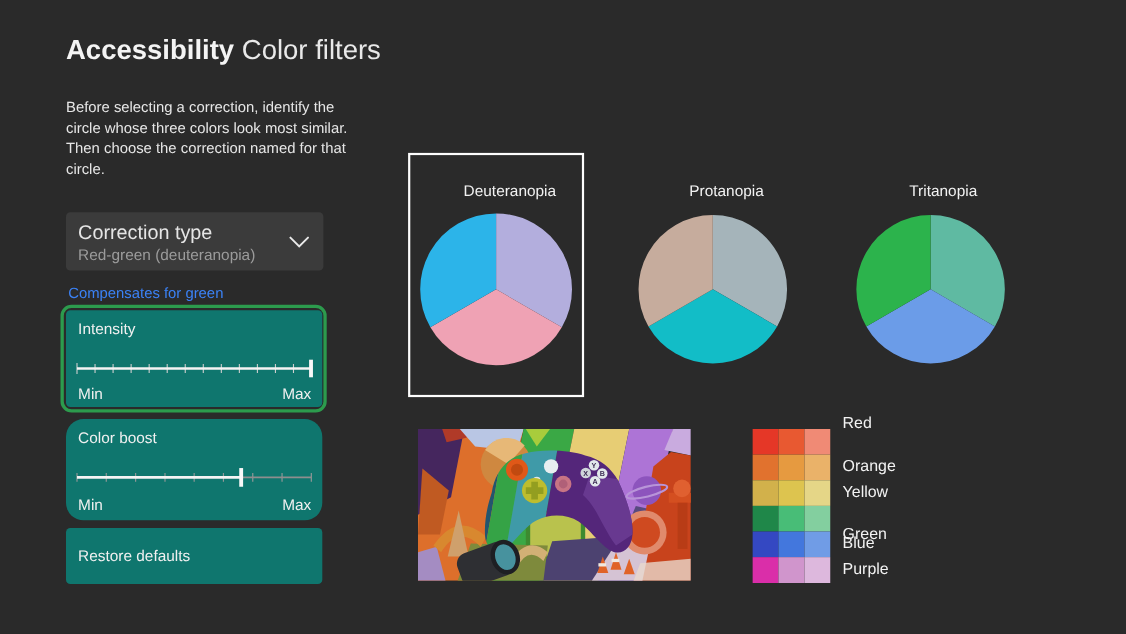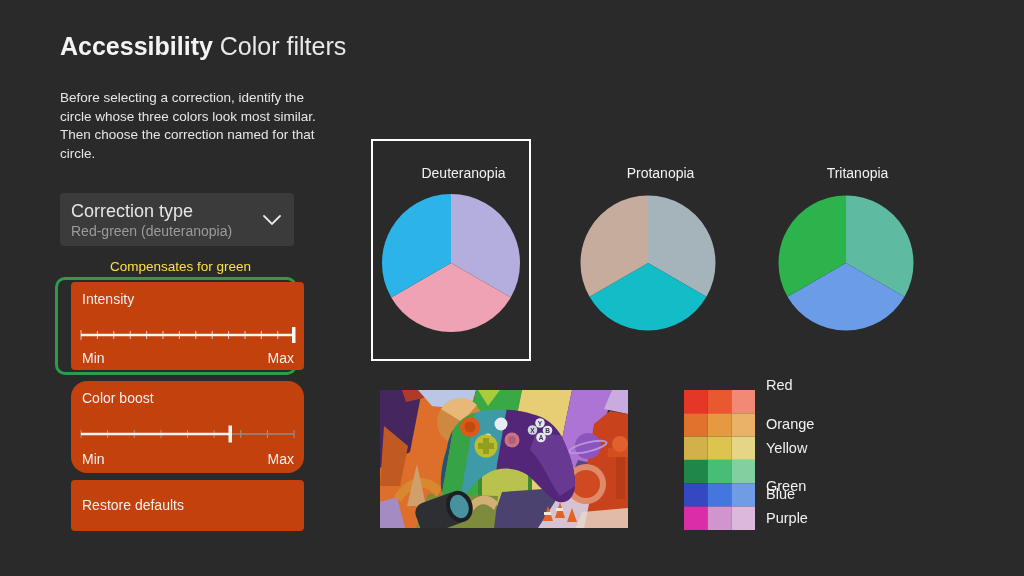--- a/index.html
+++ b/index.html
@@ -7,23 +7,23 @@
   body { background:#2a2a2a; font-family:"Liberation Sans", sans-serif; color:#f0f0f0; position:relative; }
   .abs { position:absolute; }
   .title { left:60px; top:32px; font-size:25px; letter-spacing:0px; }
   .title b { font-weight:bold; color:#f4f4f4; }
   .title span { font-weight:normal; color:#e9e9e9; }
   .para { left:60px; top:89px; font-size:13.5px; line-height:18.6px; color:#e6e6e6; }
   .dropdown { left:60px; top:193px; width:234px; height:53px; background:#3b3b3b; border-radius:4px; }
   .dd-label { left:71px; top:201px; font-size:18px; color:#e5e5e5; }
   .dd-value { left:71px; top:223px; font-size:14px; color:#9b9b9b; }
   .chev { left:262px; top:212px; width:20px; height:16px; }
-  .comp { left:62px; top:259px; font-size:13.5px; color:#fde047;margin-left:48px; }
+  .comp { left:62px; top:259px; font-size:13.5px; color:#3b82f6; }
   .focusbox { left:55px; top:277px; width:242px; height:98px; border:3px solid #2c9b4d; border-radius:10px; }
-  .panel { background:#c2410c; border-radius:4px;margin-left:11px; }
+  .panel { background:#0f766e; border-radius:4px; }
   .intensity { left:60px; top:282px; width:233px; height:88px; }
   .boost { left:60px; top:381px; width:233px; height:92px; border-radius:16px; }
   .restore { left:60px; top:480px; width:233px; height:51px; border-radius:4px; }
   .ptitle { font-size:14px; color:#f0f0f0; position:absolute; left:11px; }
   .minmax { font-size:14px; color:#f0f0f0; position:absolute; }
   .selbox { left:371px; top:139px; width:160px; height:222px; border:2.5px solid #fdfdfd; }
   .pielabel { position:absolute; font-size:14px; color:#f2f2f2; text-align:center; width:185px; top:165px; }
   .pal { left:684px; top:390px; }
   .pal-label { position:absolute; left:766px; font-size:14.5px; color:#f2f2f2; }
 </style>

